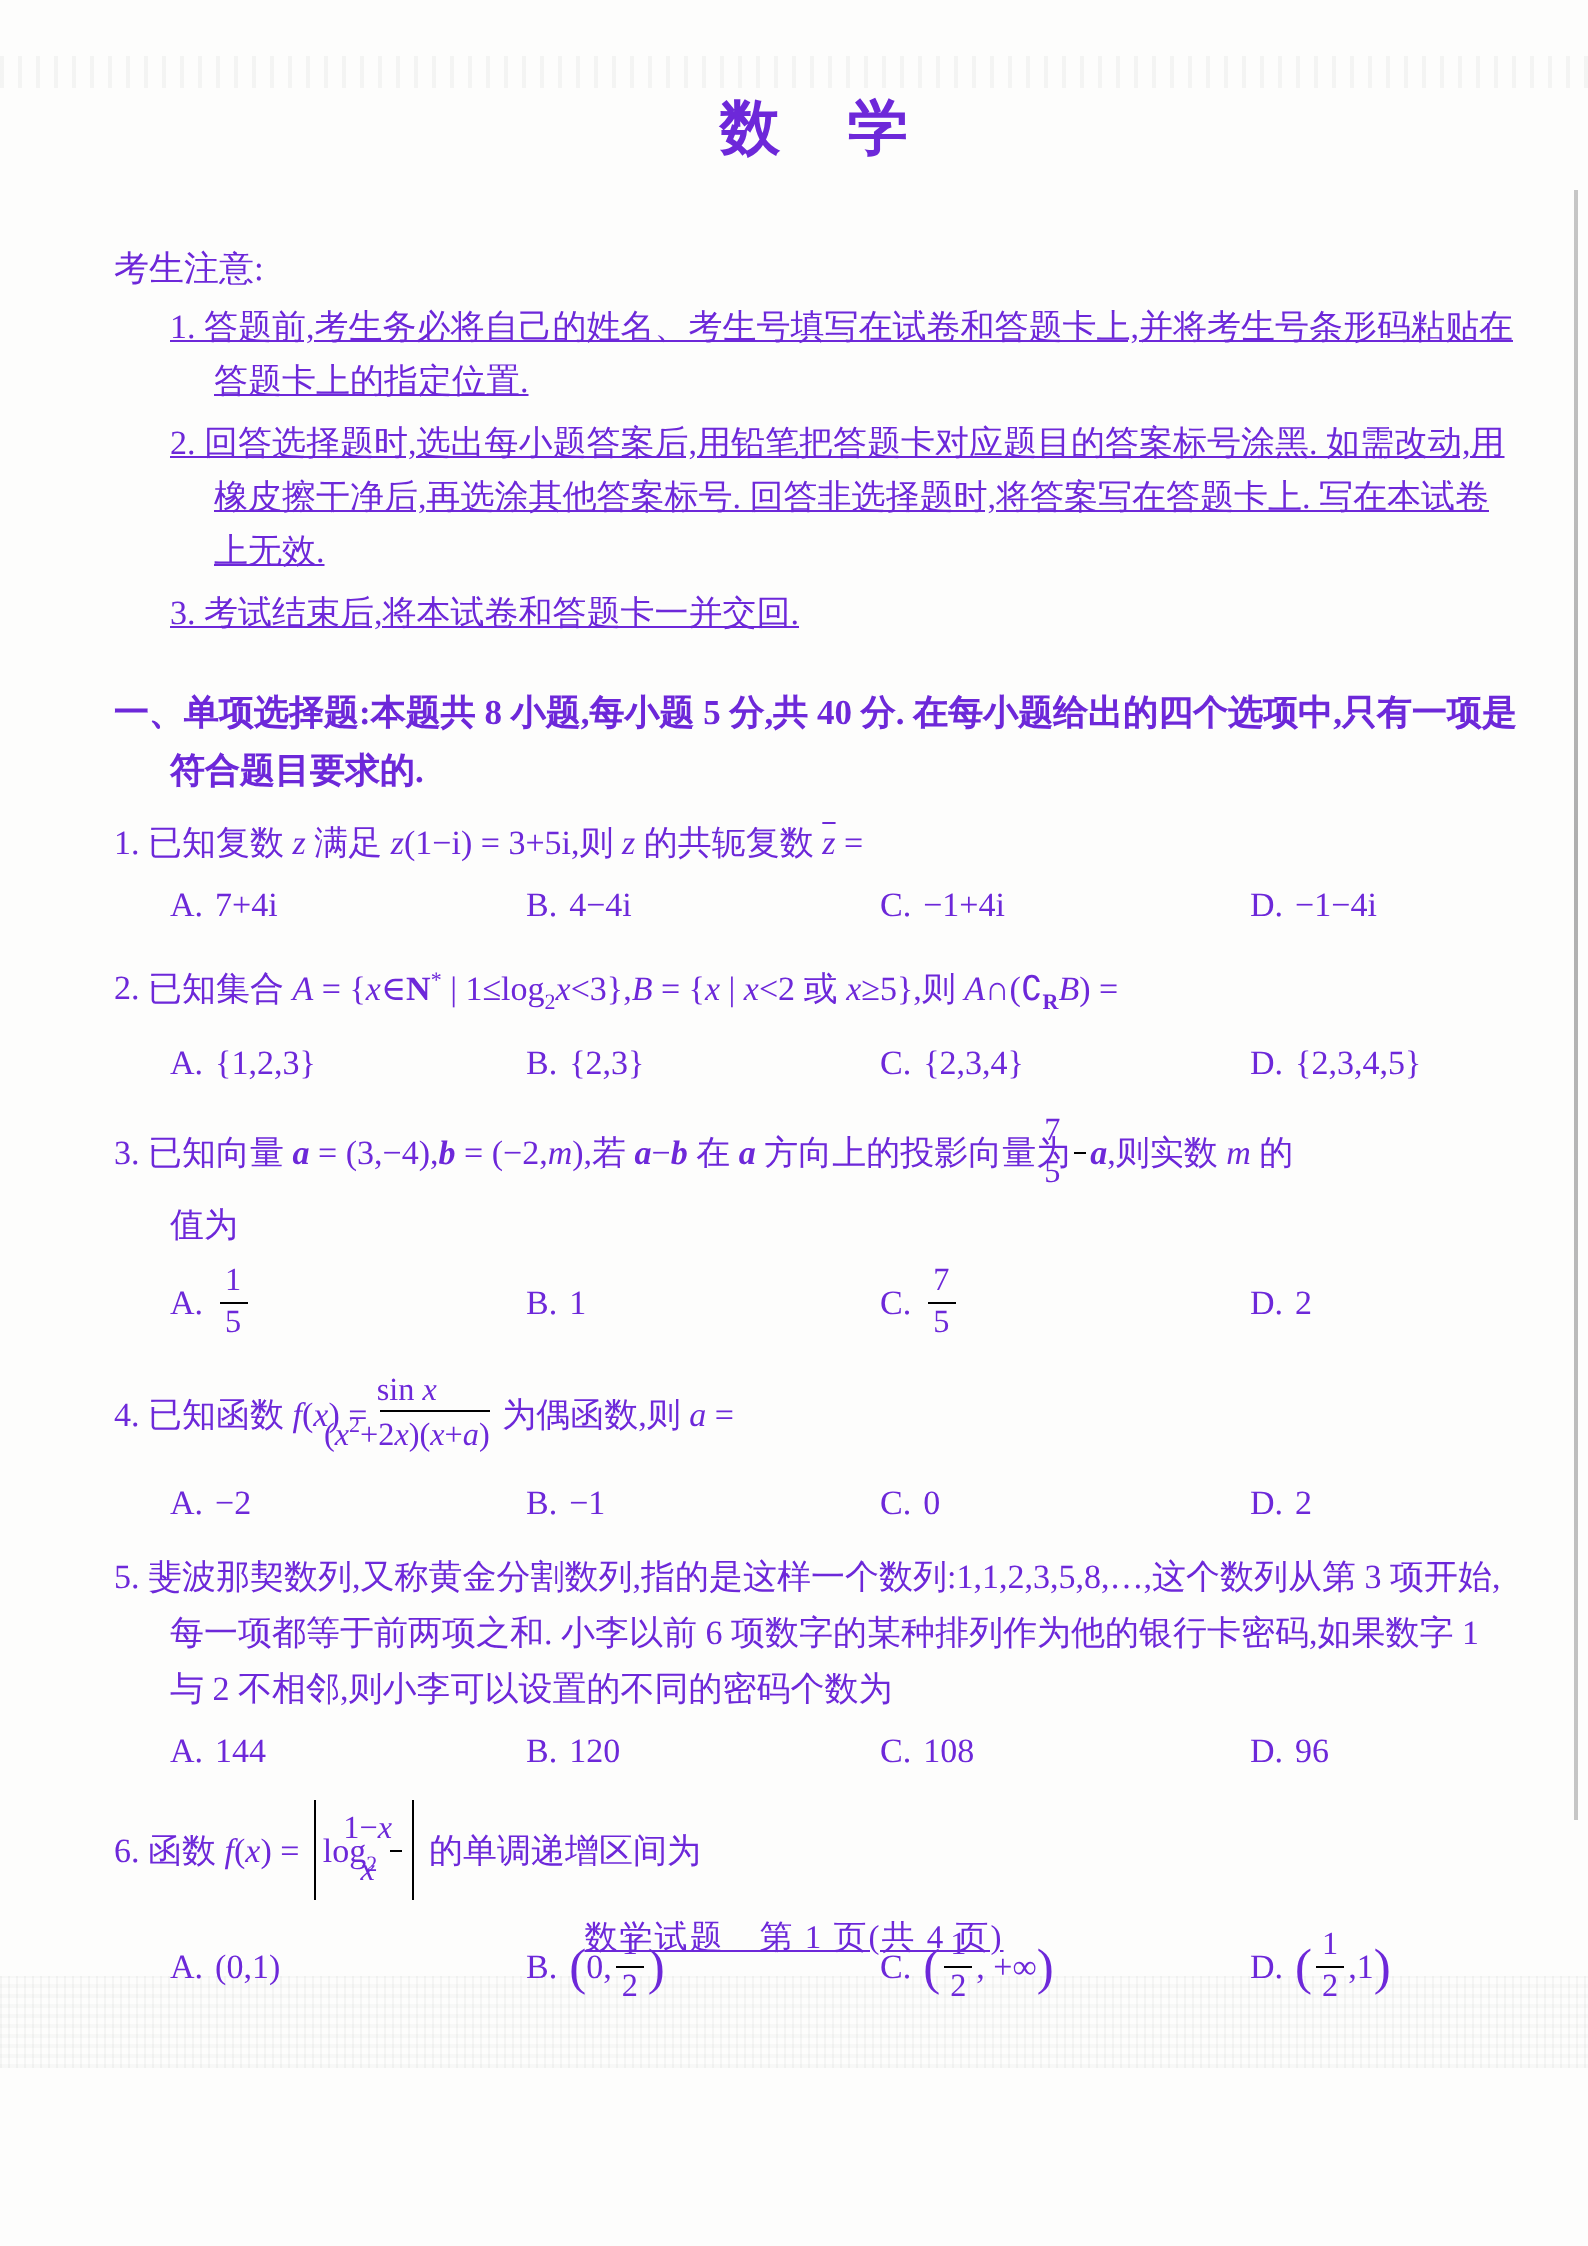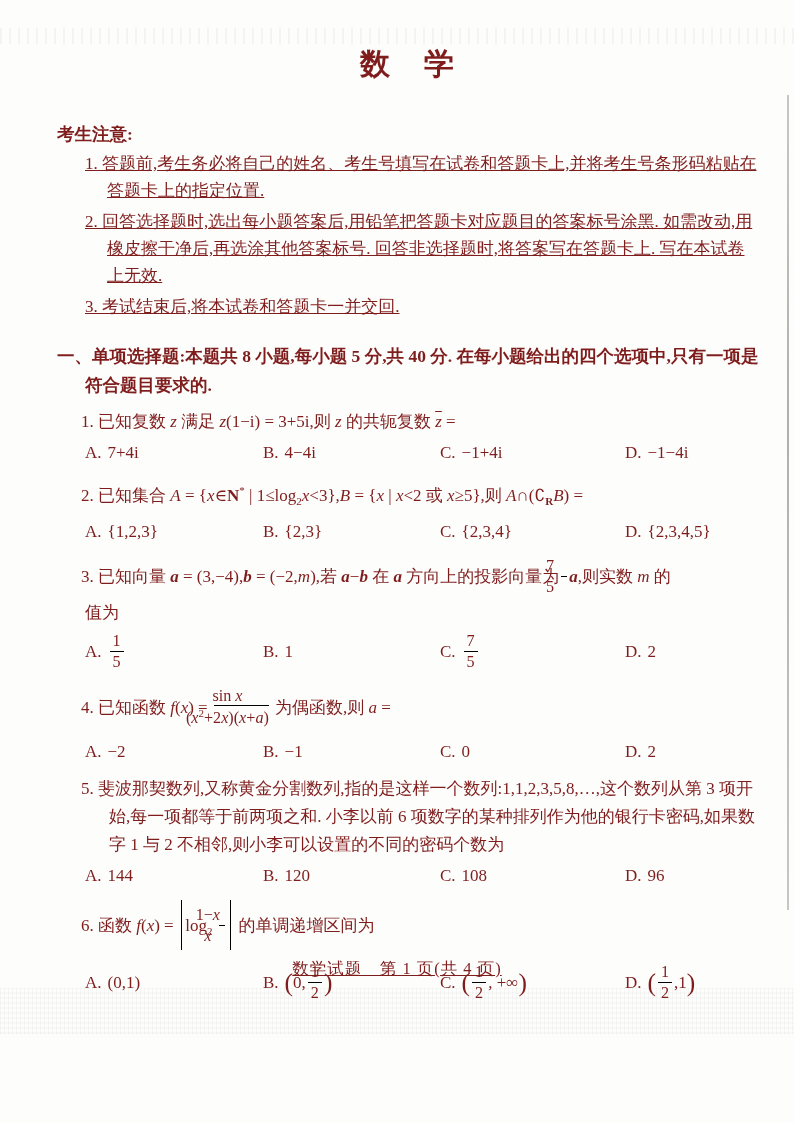--- a/index.html
+++ b/index.html
@@ -3,21 +3,21 @@
 <meta charset="utf-8">
 <style>
   html,body{margin:0;padding:0;}
   body{
     width:794px;height:1123px;
     background:#e9e9e7;
     font-family:"Liberation Serif","DejaVu Serif",serif;
   }
   .page{
     position:relative;width:794px;height:1123px;overflow:hidden;
-    background:#fdfdfc;color:#7f1d1d;
+    background:#fdfdfc;color:#6d28d9;
   }
   
   .scan-edge-right{
     position:absolute;left:787px;top:95px;height:815px;width:2px;
     background:linear-gradient(#9a9a9a,#6f6f6f 40%,#9a9a9a);opacity:.55;
   }
   .scan-smudge-top{
     position:absolute;left:0;top:28px;width:794px;height:16px;opacity:.28;
     background:repeating-linear-gradient(90deg,rgba(120,128,124,.25) 0 2px,rgba(0,0,0,0) 2px 9px);
   }
@@ -25,29 +25,29 @@
     position:absolute;left:0;top:988px;width:794px;height:46px;opacity:.5;
     background:
       repeating-linear-gradient(90deg,rgba(112,122,117,.12) 0 1px,rgba(0,0,0,0) 1px 4px),
       repeating-linear-gradient(0deg,rgba(120,130,125,.08) 0 2px,rgba(0,0,0,0) 2px 5px);
   }
   .content{position:absolute;left:57px;top:44px;width:702px;font-size:17px;}
   .title{
     margin:0 0 36px;text-align:center;font-size:30px;font-weight:700;
     font-family:"Liberation Sans","DejaVu Sans",sans-serif;letter-spacing:2px;
   }
-  .notice-heading{font-weight:700;font-size:17.5px;line-height:27px;}
+  .notice-heading{font-weight:400;font-size:17.5px;line-height:27px;}
   .notice-items{margin:2px 0 0 28px;text-decoration:underline;}
   .notice-item{line-height:27px;padding-left:22px;text-indent:-22px;margin:0 0 4px;}
   .section-heading{
     font-weight:700;line-height:29px;margin:22px 0 8px;
     padding-left:28px;text-indent:-28px;font-size:17.5px;
   }
   .q{margin:0 0 2px;}
-  .stem{line-height:28px;padding-left:28px;text-indent:-28px;margin-left:24px;}
+  .stem{line-height:28px;padding-left:28px;text-indent:-28px;}
   .stem.tall{line-height:44px;}
   .stem.xtall{line-height:54px;}
   .stem2{line-height:28px;padding-left:28px;}
   .opts{display:flex;padding-left:28px;margin:3px 0 9px;line-height:28px;align-items:center;}
   .opts.tall{line-height:46px;margin:2px 0 6px;}
   .opt{white-space:nowrap;}
   .opt-a{width:178px;}
   .opt-b{width:177px;}
   .opt-c{width:185px;}
   .opt-d{flex:1;}

